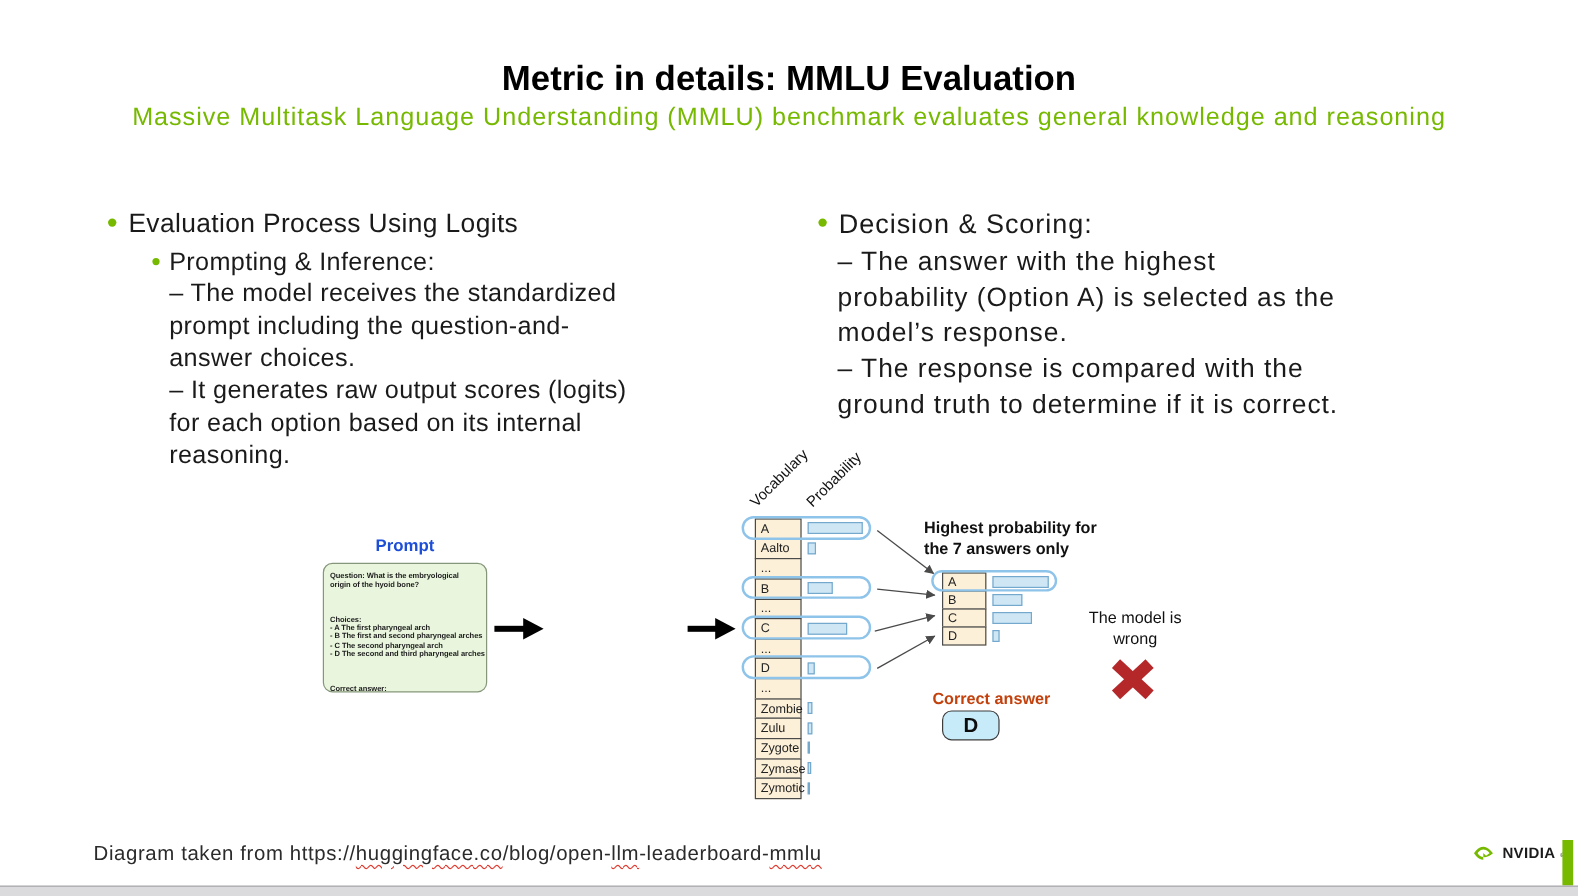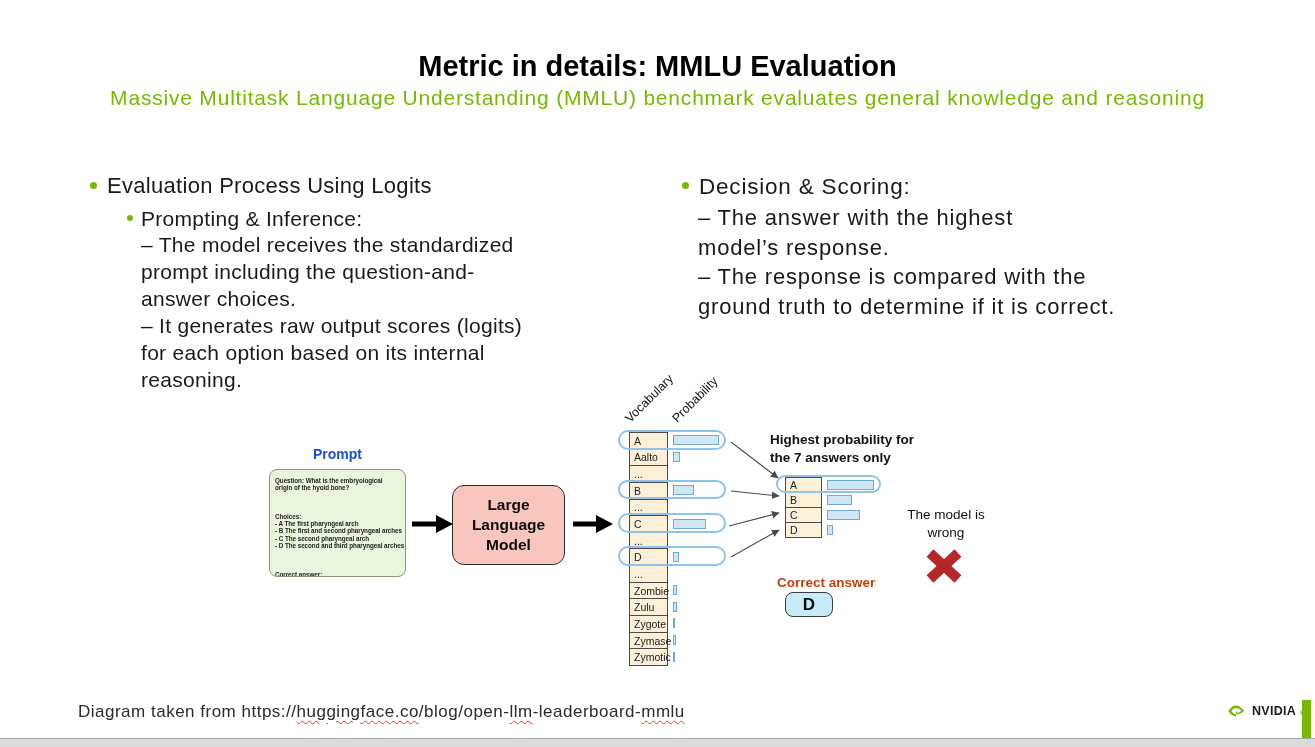--- a/index.html
+++ b/index.html
@@ -113,20 +113,21 @@
     </div>
   </div>
 
   <div class="col col-right">
     <div class="b1">
       <span class="dot"></span>
       <span class="htext">Decision &amp; Scoring:</span>
     </div>
     <div class="lines-right">
         <div class="line">– The answer with the highest</div>
+        <div class="line">probability (Option A) is selected as the</div>
         <div class="line">model’s response.</div>
         <div class="line">– The response is compared with the</div>
         <div class="line">ground truth to determine if it is correct.</div>
       </div>
   </div>
 
   <div class="prompt-title">Prompt</div>
   <div class="prompt-box">
       <div class="pline">Question: What is the embryological</div>
       <div class="pline">origin of the hyoid bone?</div>
@@ -137,23 +138,20 @@
       <div class="pline">- A The first pharyngeal arch</div>
       <div class="pline">- B The first and second pharyngeal arches</div>
       <div class="pline">- C The second pharyngeal arch</div>
       <div class="pline">- D The second and third pharyngeal arches</div>
       <div class="pline">&nbsp;</div>
       <div class="pline">&nbsp;</div>
       <div class="pline">&nbsp;</div>
       <div class="pline">Correct answer:</div>
     </div>
 
-  <div class="llm-box">
-    <div class="llm-text">Large Language Model</div>
-  </div>
 
   <div class="rot-label" style="left:633px;top:411px;">Vocabulary</div>
   <div class="rot-label" style="left:680px;top:411px;">Probability</div>
 
   <div class="vtable">
       <div class="trow">
         <div class="capsule"></div>
         <div class="tlabel">A</div>
         <div class="tbar" style="width: 46px;"></div>
       </div>

